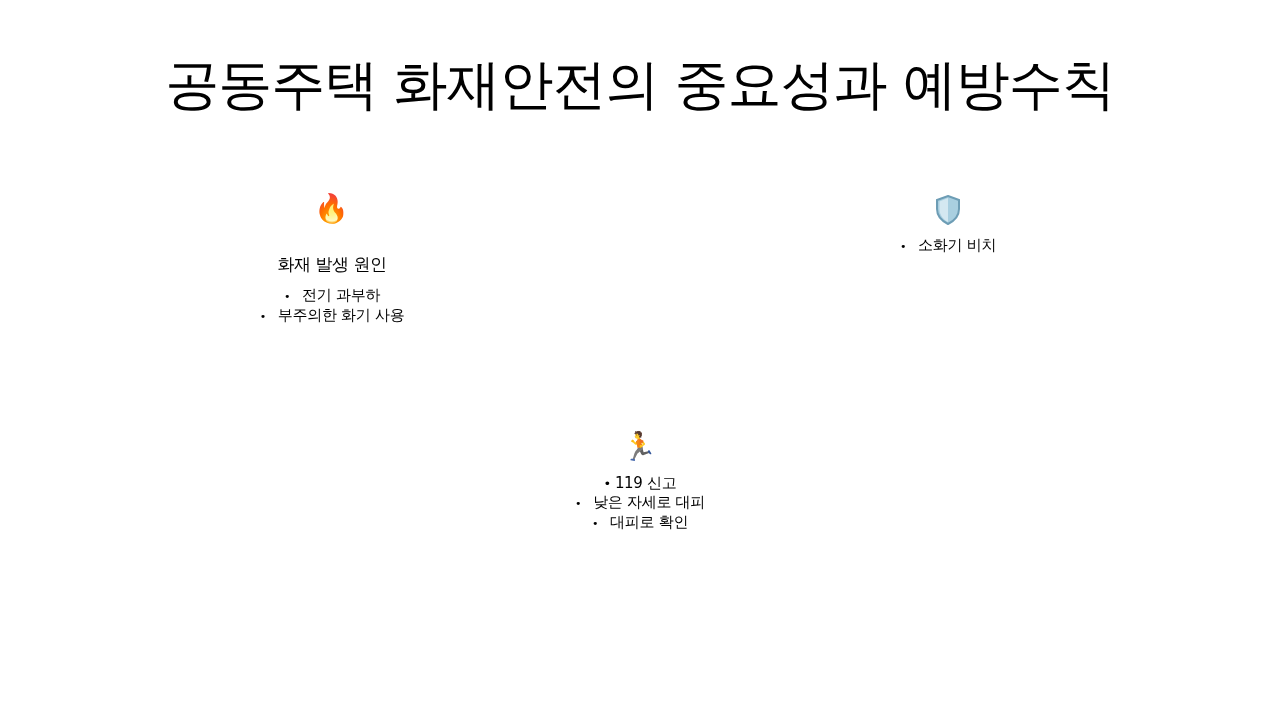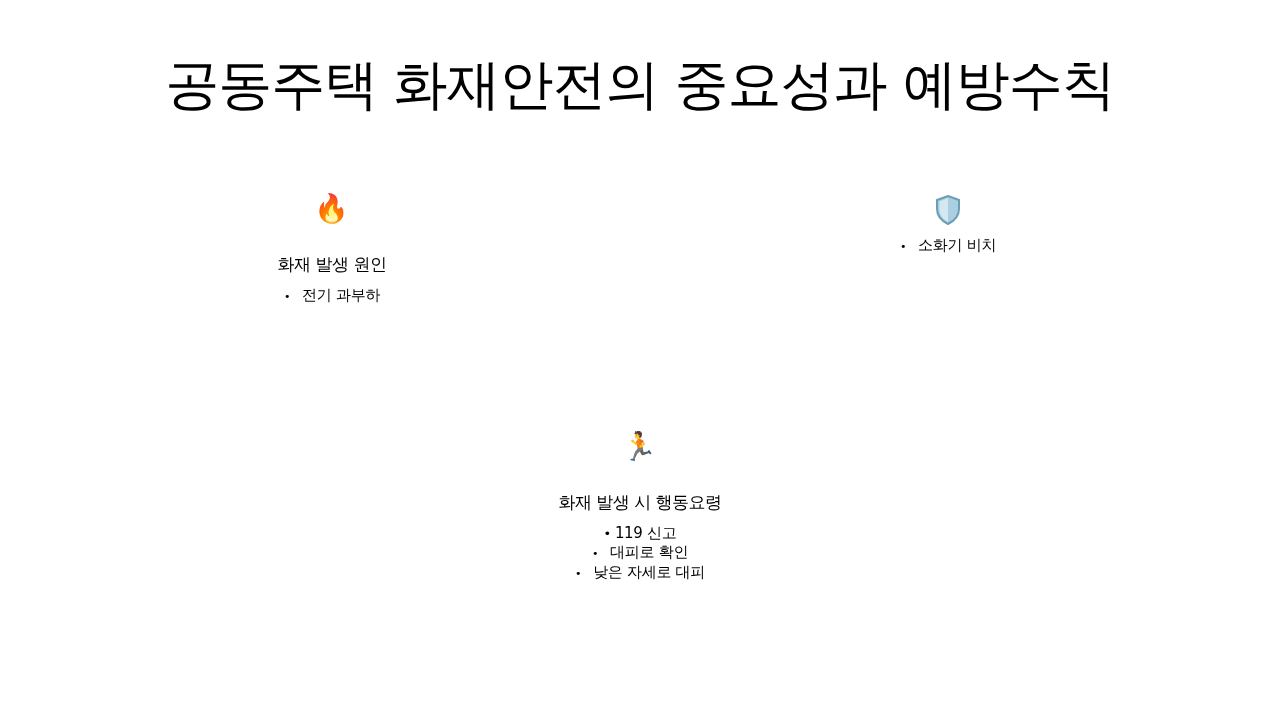--- a/index.html
+++ b/index.html
@@ -79,37 +79,37 @@
 <body>
 
 <div class="slide">
   <h1 class="title">공동주택 화재안전의 중요성과 예방수칙</h1>
 
   <div class="section" id="sec-causes">
     <span class="icon">🔥</span>
     <span class="heading">화재 발생 원인</span>
     <ul>
       <li><span class="bullet">•</span><span>전기 과부하</span></li>
+      <li><span class="bullet">•</span><span>부주의한 화기 사용</span></li>
     </ul>
   </div>
 
   <div class="section" id="sec-prevention">
     <span class="icon">
       <svg class="shield" width="26" height="30" viewBox="0 0 26 30">
         <path d="M13 1 L24 5 L24 14 C24 21 19 26 13 29 C7 26 2 21 2 14 L2 5 Z" fill="#a9cfe0" stroke="#6d9db5" stroke-width="2"></path>
         <path d="M13 3 L13 27 C8 24.5 4.5 20 4.5 14 L4.5 6.5 Z" fill="#d4e8f1"></path>
       </svg>
     </span>
     <ul>
       <li><span class="bullet">•</span><span>소화기 비치</span></li>
     </ul>
   </div>
 
   <div class="section" id="sec-action">
     <span class="icon">🏃</span>
-    <span class="heading">화재 발생 시 행동요령</span>
     <ul>
       <li><span class="bullet tight">•</span><span>119 신고</span></li>
+      <li><span class="bullet">•</span><span>낮은 자세로 대피</span></li>
       <li><span class="bullet">•</span><span>대피로 확인</span></li>
-      <li><span class="bullet">•</span><span>낮은 자세로 대피</span></li>
     </ul>
   </div>
 </div>
 
 </body></html>

